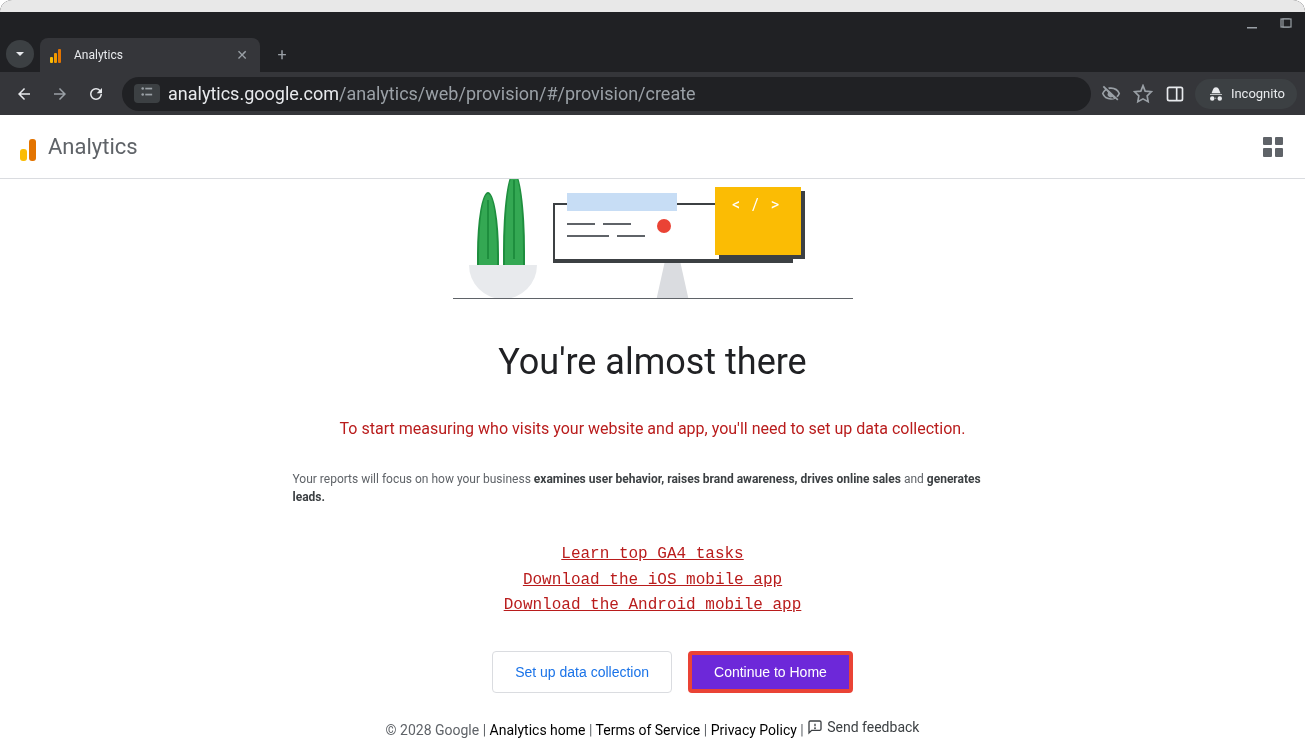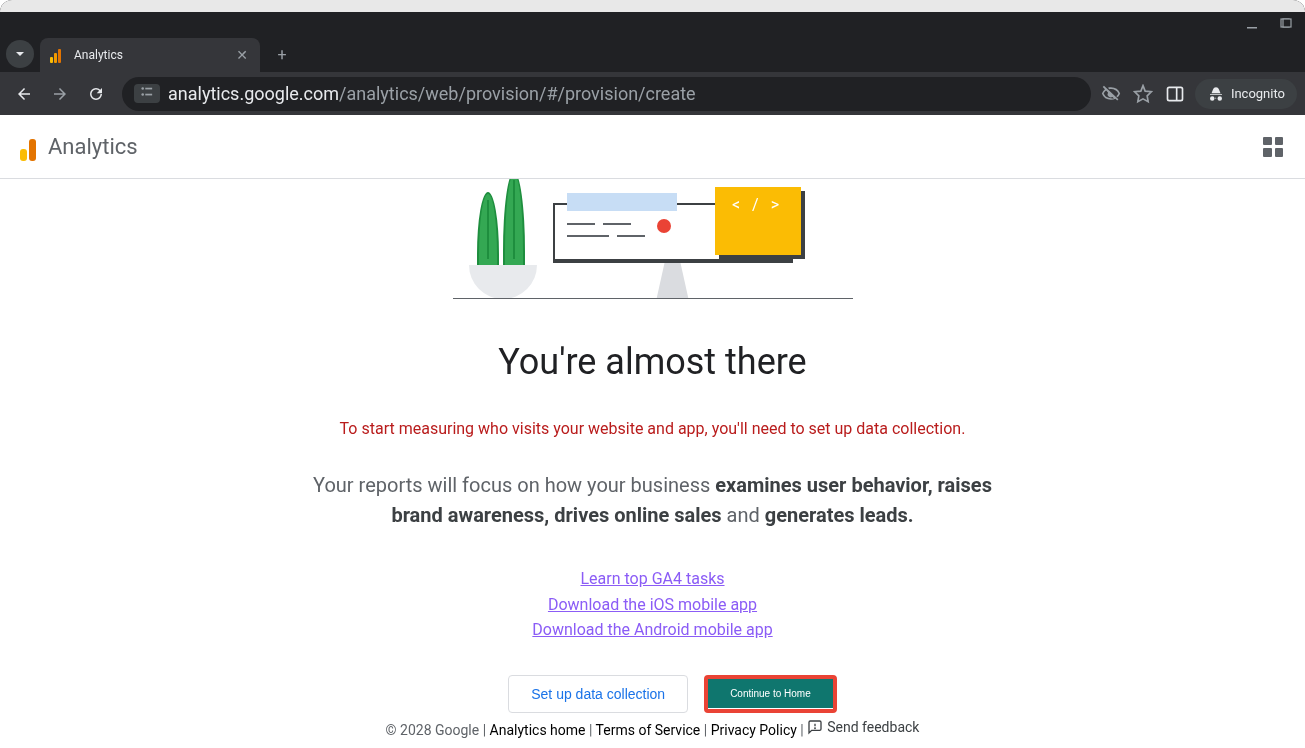--- a/index.html
+++ b/index.html
@@ -64,30 +64,30 @@
     .illu-plant { position: absolute; left: 10px; bottom: 0; width: 90px; height: 120px; }
     .illu-leaf { position: absolute; background: #34a853; border-radius: 60% 60% 0 0 / 100% 100% 0 0; border: 2px solid #1e8e3e; }
     .illu-leaf1 { left: 14px; bottom: 32px; width: 22px; height: 75px; }
     .illu-leaf1::after { content:''; position:absolute; left:50%; top:6px; bottom:6px; width:2px; background:#1e8e3e; transform:translateX(-50%); }
     .illu-leaf2 { left: 40px; bottom: 32px; width: 22px; height: 95px; }
     .illu-leaf2::after { content:''; position:absolute; left:50%; top:6px; bottom:6px; width:2px; background:#1e8e3e; transform:translateX(-50%); }
     .illu-pot { position: absolute; left: 6px; bottom: 0; width: 68px; height: 34px; background: #e8eaed; border-radius: 0 0 40px 40px; }
     
     .headline { font-size: 36px; color: #202124; font-weight: 400; margin-top: 42px; text-align: center; }
     .subtext { font-size: 16px; color: #b91c1c; margin-top: 36px; text-align: center; max-width: 720px; }
-    .para2 { font-size: 20px; color: #5f6368; margin-top: 32px; text-align: center; max-width: 720px; line-height: 1.5; }
+    .para2 { font-size: 12px; color: #5f6368; margin-top: 32px; text-align: left; max-width: 720px; line-height: 1.5; }
     .para2 b { color: #3c4043; font-weight: 700; }
     
     .links { margin-top: 36px; text-align: center; }
-    .links a { display: block; color: #8b5cf6; text-decoration: underline; font-size: 16px; line-height: 1.6; cursor: pointer; }
+    .links a { display: block; color: #b91c1c; text-decoration: underline; font-size: 16px; line-height: 1.6; cursor: pointer; font-family: Liberation Mono, monospace; }
     
     .action-row { margin-top: 32px; display: flex; gap: 16px; justify-content: center; padding-left: 40px; }
     .btn-secondary { background: #fff; border: 1px solid #dadce0; color: #1a73e8; font-size: 14px; font-weight: 500; padding: 10px 22px; border-radius: 4px; cursor: pointer; }
     .btn-primary-wrap { border: 4px solid #ea4335; border-radius: 4px; }
-    .btn-primary { background: #0f766e; border: none; color: #fff; font-size: 10px; font-weight: 500; padding: 9px 22px; cursor: pointer; display: block; }
+    .btn-primary { background: #6d28d9; border: none; color: #fff; font-size: 14px; font-weight: 500; padding: 9px 22px; cursor: pointer; display: block; }
     
     .footer { position: absolute; bottom: 10px; left: 0; right: 0; text-align: center; font-size: 14px; color: #5f6368; }
     .footer a { color: #000000; text-decoration: none; cursor: pointer; }
     .feedback { display: inline-flex; align-items: center; gap: 4px; cursor: pointer; color: #3c4043; }
     .feedback svg { width: 16px; height: 16px; }
   </style>
 </head>
 <body>
 
 <div class="browser-chrome">

